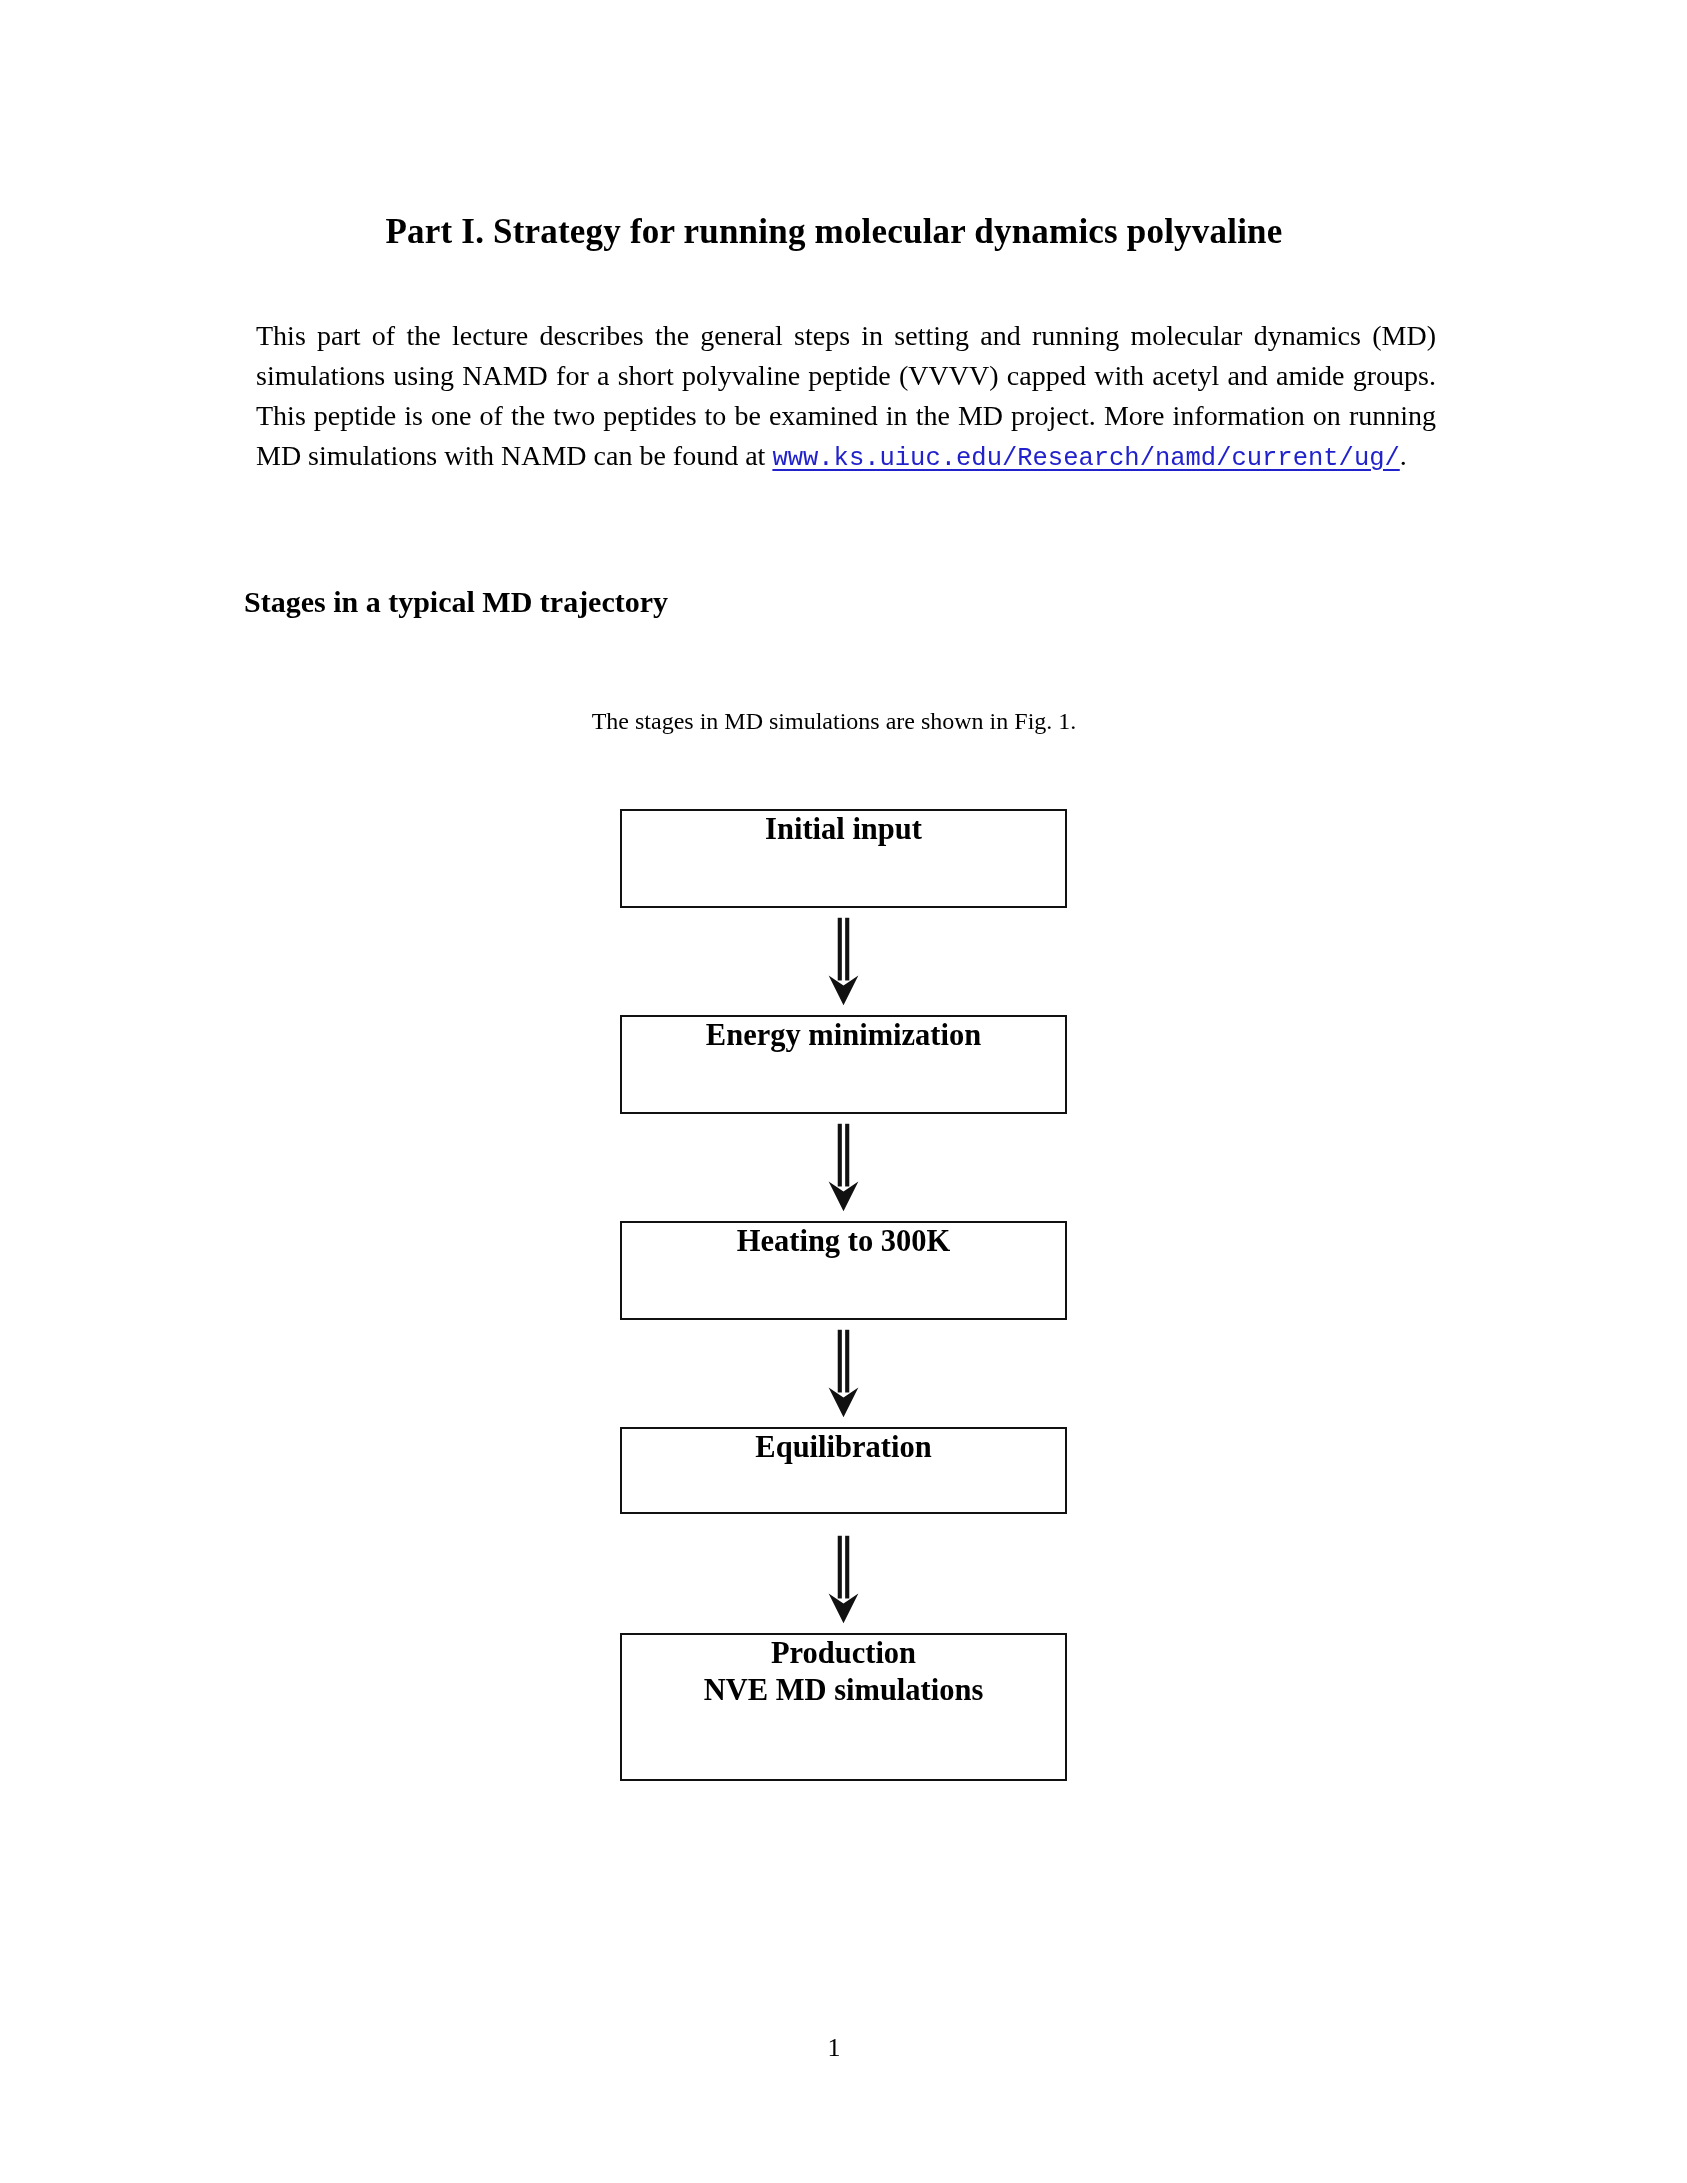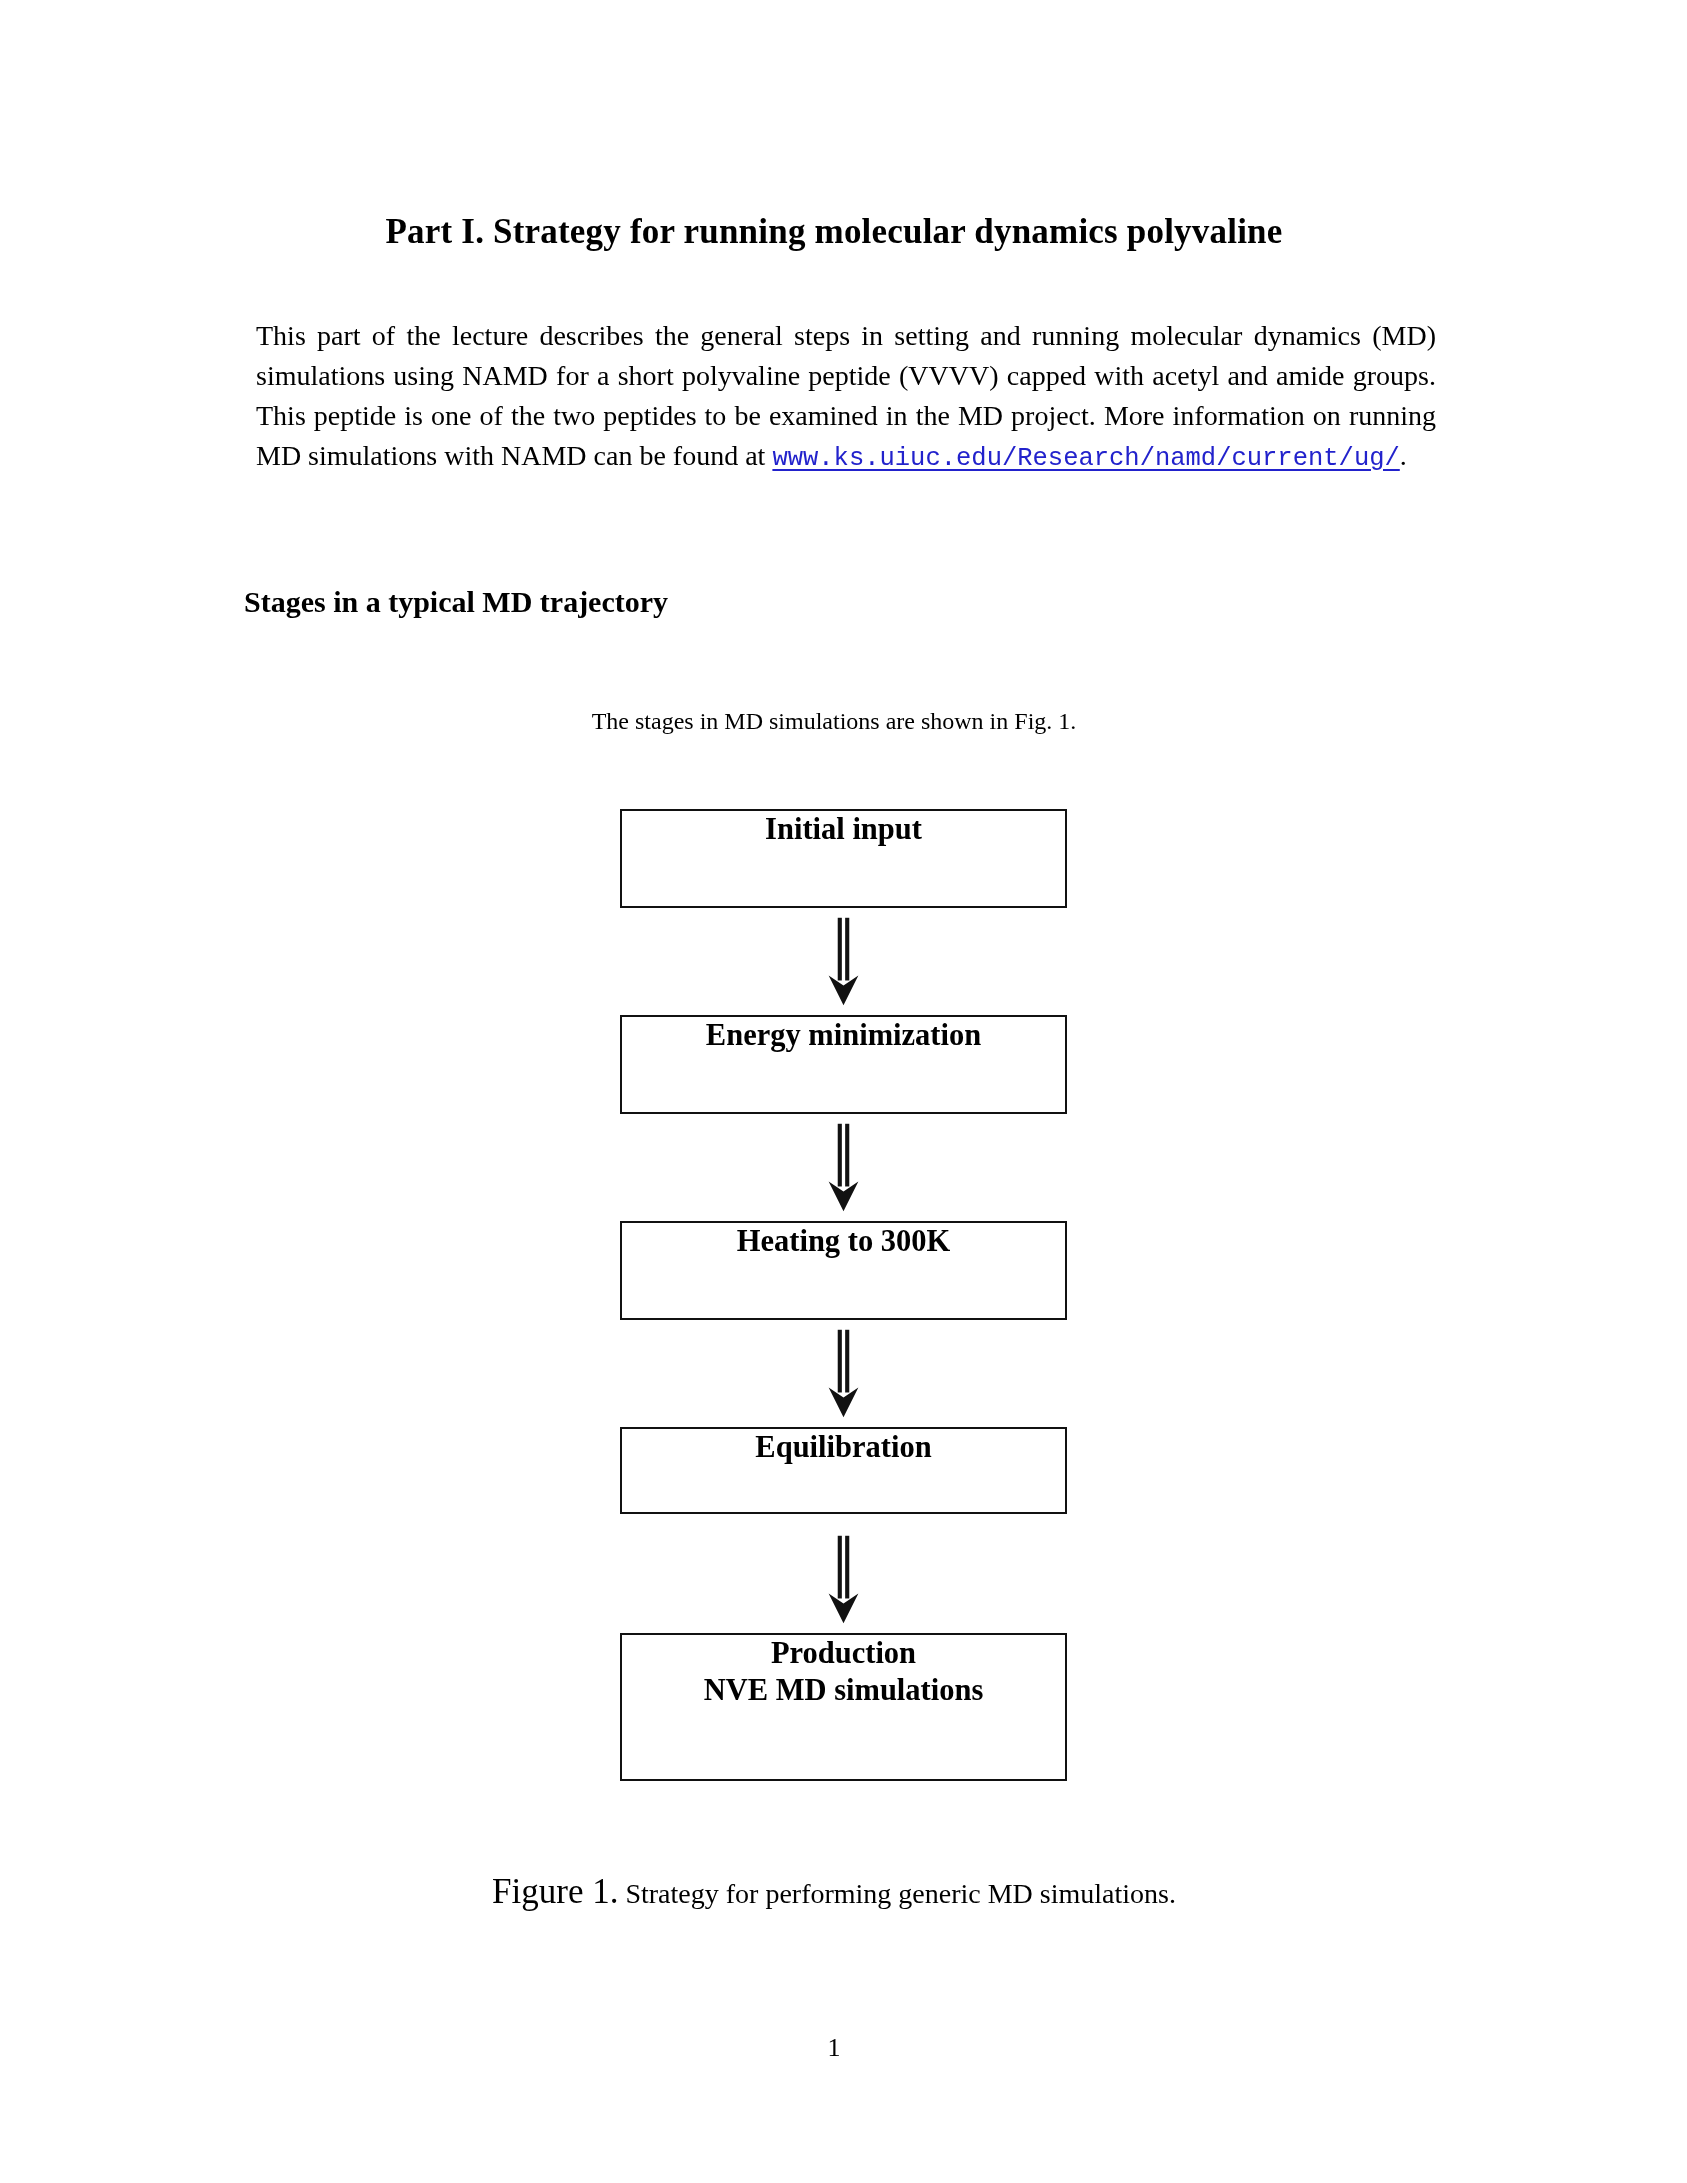--- a/index.html
+++ b/index.html
@@ -204,18 +204,17 @@
 
     <div class="flow-box" style="top:842px; height:148px;">
       <div class="box-inner">
         <span>Production</span>
         <span class="line2">NVE MD simulations</span>
       </div>
     </div>
 
   </div>
 
-  <div class="fig-caption"><span class="cap-label">Figure 1.</span><span class="cap-text"> Strategy for performing generic MD simulations.</span></div>
 
   <div class="page-number">1</div>
 
 </div>
 
 
 </body></html>

